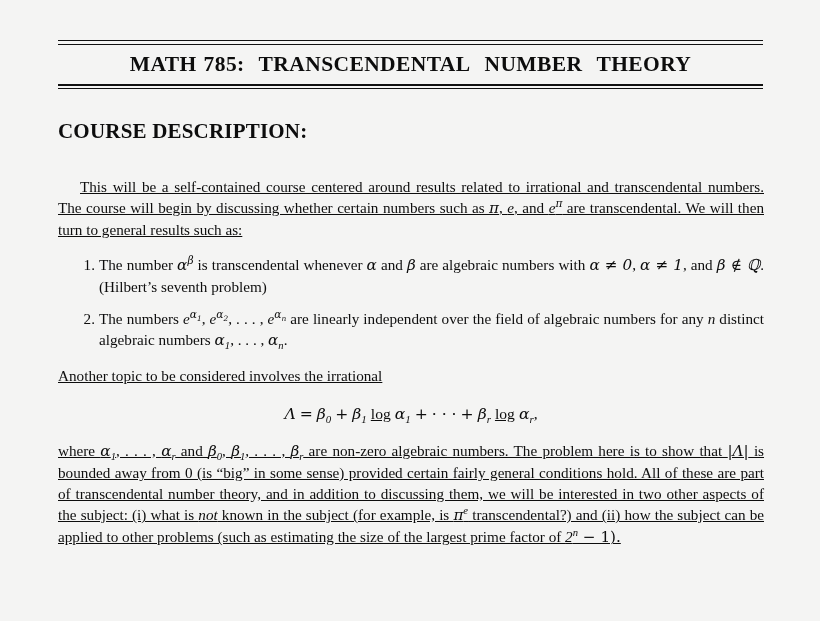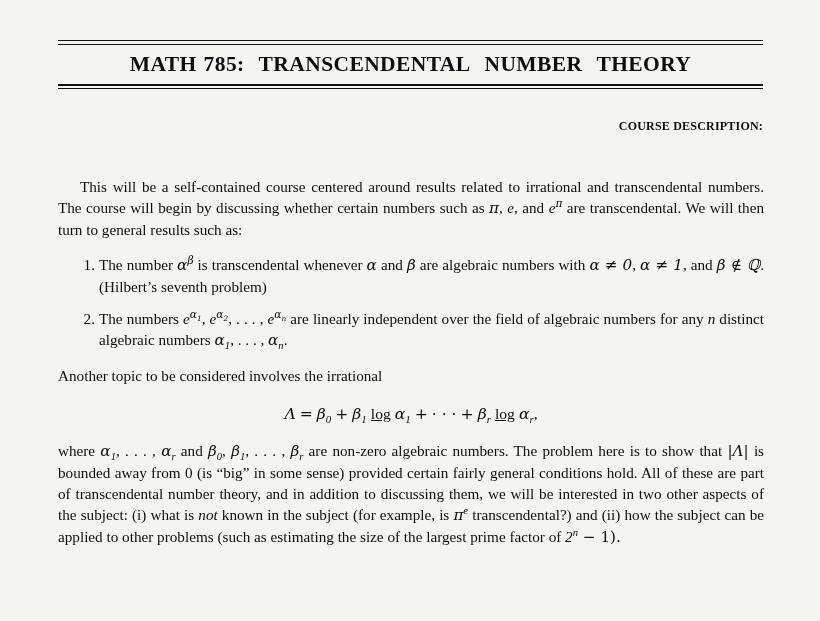--- a/index.html
+++ b/index.html
@@ -55,39 +55,40 @@
     display: inline-block;
     width: 7px;
   }
 
   
   .section-heading {
     position: absolute;
     left: 58px;
     top: 119px;
     width: 705px;
-    text-align: right;
+    text-align: left;
     font-weight: bold;
-    font-size: 12px;
+    font-size: 21px;
     letter-spacing: 0.2px;
   }
 
   
   .body-wrap {
     position: absolute;
     left: 58px;
     top: 176px;
     width: 706px;
   }
   p.para {
     margin: 0;
     text-align: justify;
     text-justify: inter-word;
     font-size: 15.2px;
     line-height: 21.2px;
+    text-decoration: underline;
   }
   p.para.indented {
     text-indent: 22px;
   }
   p.gap-before {
     margin-top: 14px;
   }
 
   
   ol.numlist {

